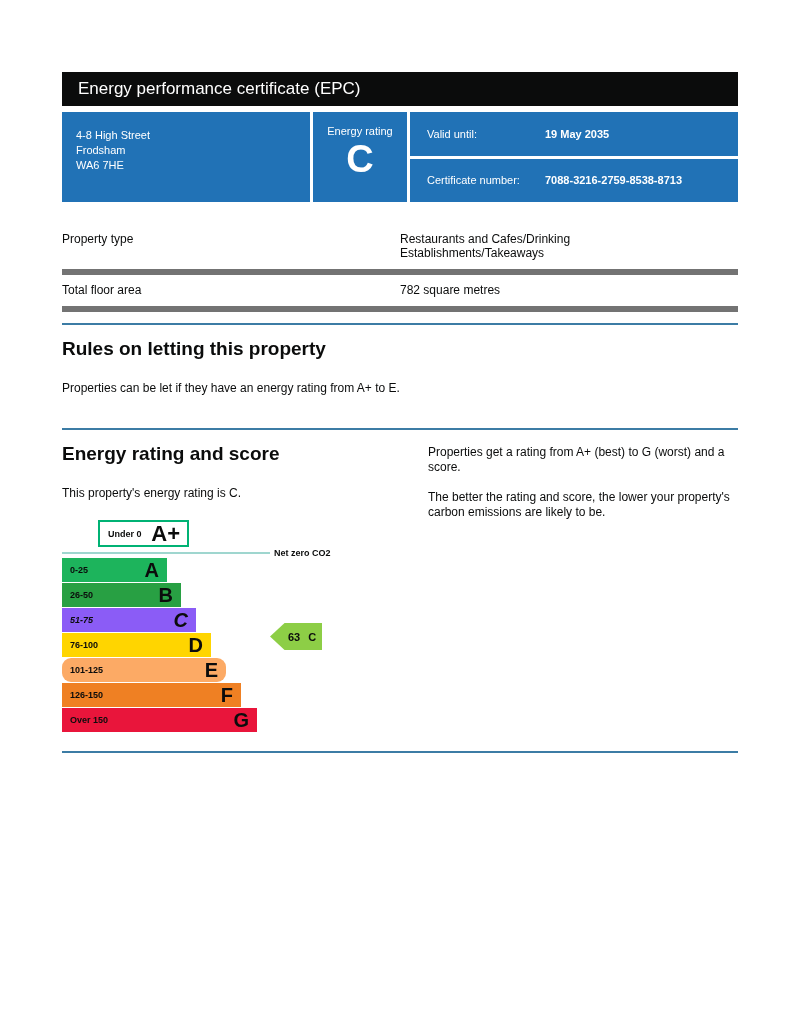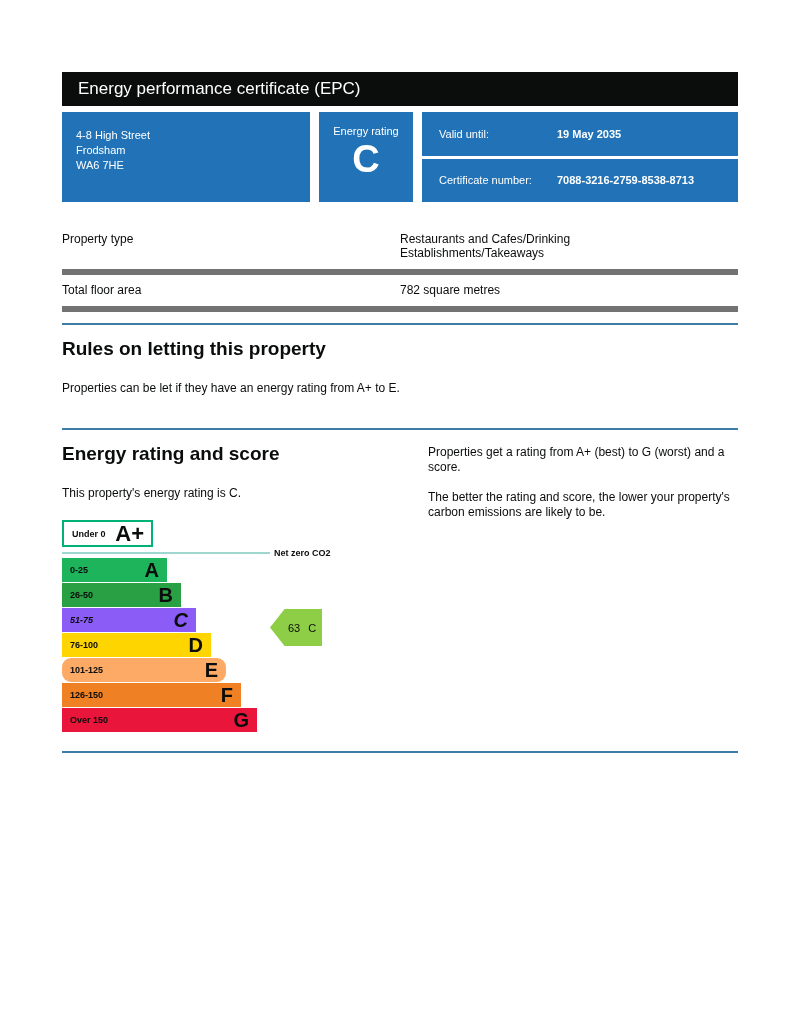--- a/index.html
+++ b/index.html
@@ -17,21 +17,21 @@
   .title-bar {
     background: #0b0c0c; color: #ffffff;
     height: 34px; line-height: 34px;
     padding-left: 16px;
     font-size: 17px; font-weight: normal;
   }
 
   
   .banner {
     margin-top: 6px;
-    display: flex; gap: 9px;
+    display: flex; gap: 3px;
     height: 90px;
   }
   .banner .cell { background: #2172b6; color: #ffffff; }
   .banner-address { flex: 0 0 248px; padding: 16px 0 0 14px; font-size: 11px; line-height: 15px; }
   .banner-rating  { flex: 0 0 94px; text-align: center; padding-top: 13px; }
   .banner-rating .rating-label { font-size: 11px; }
   .banner-rating .rating-letter { font-size: 38px; font-weight: bold; line-height: 42px; margin-top: 1px; }
   .banner-right { flex: 1 1 auto; display: flex; flex-direction: column; gap: 3px; background: #ffffff; }
   .banner-right .row {
     background: #2172b6; flex: 1 1 50%;
@@ -69,32 +69,32 @@
   .band-row { position: relative; height: 24px; margin-bottom: 1px; }
   .band {
     height: 100%; display: flex; align-items: center; justify-content: space-between;
   }
   .band .range {
     font-size: 9px; font-weight: bold; padding-left: 8px; white-space: nowrap;
   }
   .band .letter {
     font-size: 20px; font-weight: bold; padding-right: 8px; line-height: 1;
   }
-  .band-row.aplus { height: 27px; margin-bottom: 0; }
+  .band-row.aplus { height: 27px; margin-bottom: 0; margin-left: 36px; }
   .band-row.aplus .band { background: #ffffff; }
   .band-row.aplus .letter { font-size: 22px; padding-right: 7px; }
   .netzero-row { height: 11px; display: flex; align-items: center; }
   .netzero-line { height: 2px; width: 208px; }
   .netzero-label { font-size: 9px; font-weight: bold; margin-left: 4px; white-space: nowrap; }
   .current-arrow {
-    position: absolute; top: 1px; height: 37px; width: 52px;
+    position: absolute; top: 15px; height: 27px; width: 52px;
     clip-path: polygon(0 50%, 28% 0, 100% 0, 100% 100%, 28% 100%);
     display: flex; align-items: center; justify-content: center;
     padding-left: 12px;
-    font-size: 11px; font-weight: normal; word-spacing: 5px;
+    font-size: 11px; font-weight: bold; word-spacing: 5px;
   }
 </style>
 </head>
 <body>
 
 <div class="content">
 
   <div class="title-bar">Energy performance certificate (EPC)</div>
 
   <div class="banner">

